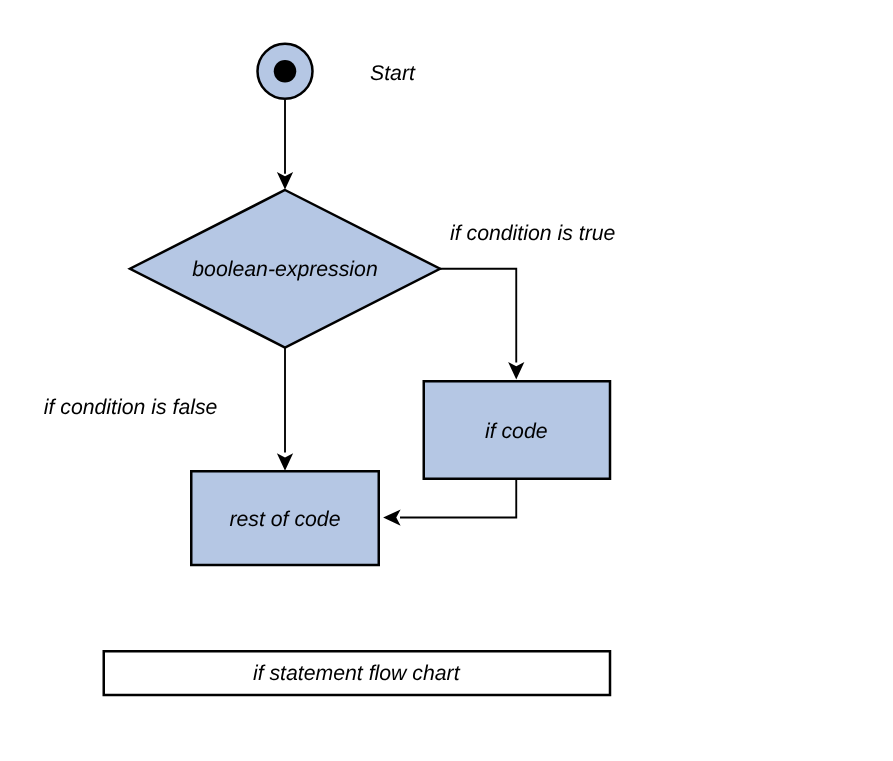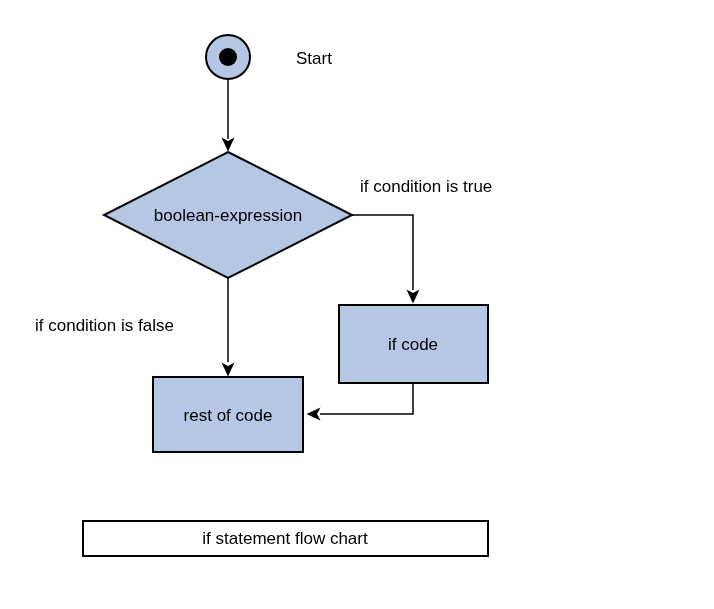--- a/index.html
+++ b/index.html
@@ -7,20 +7,21 @@
     padding: 0;
     background: #ffffff;
     font-family: "Liberation Sans", sans-serif;
   }
   .canvas-wrap {
     position: relative;
     width: 714px;
     height: 609px;
     background: #ffffff;
     overflow: hidden;
+    font-style: italic;
   }
   svg {
     display: block;
   }
   svg text {
     font-family: "Liberation Sans", sans-serif;
     font-size: 17px;
     fill: #000000;
   }
   .node-shape {

